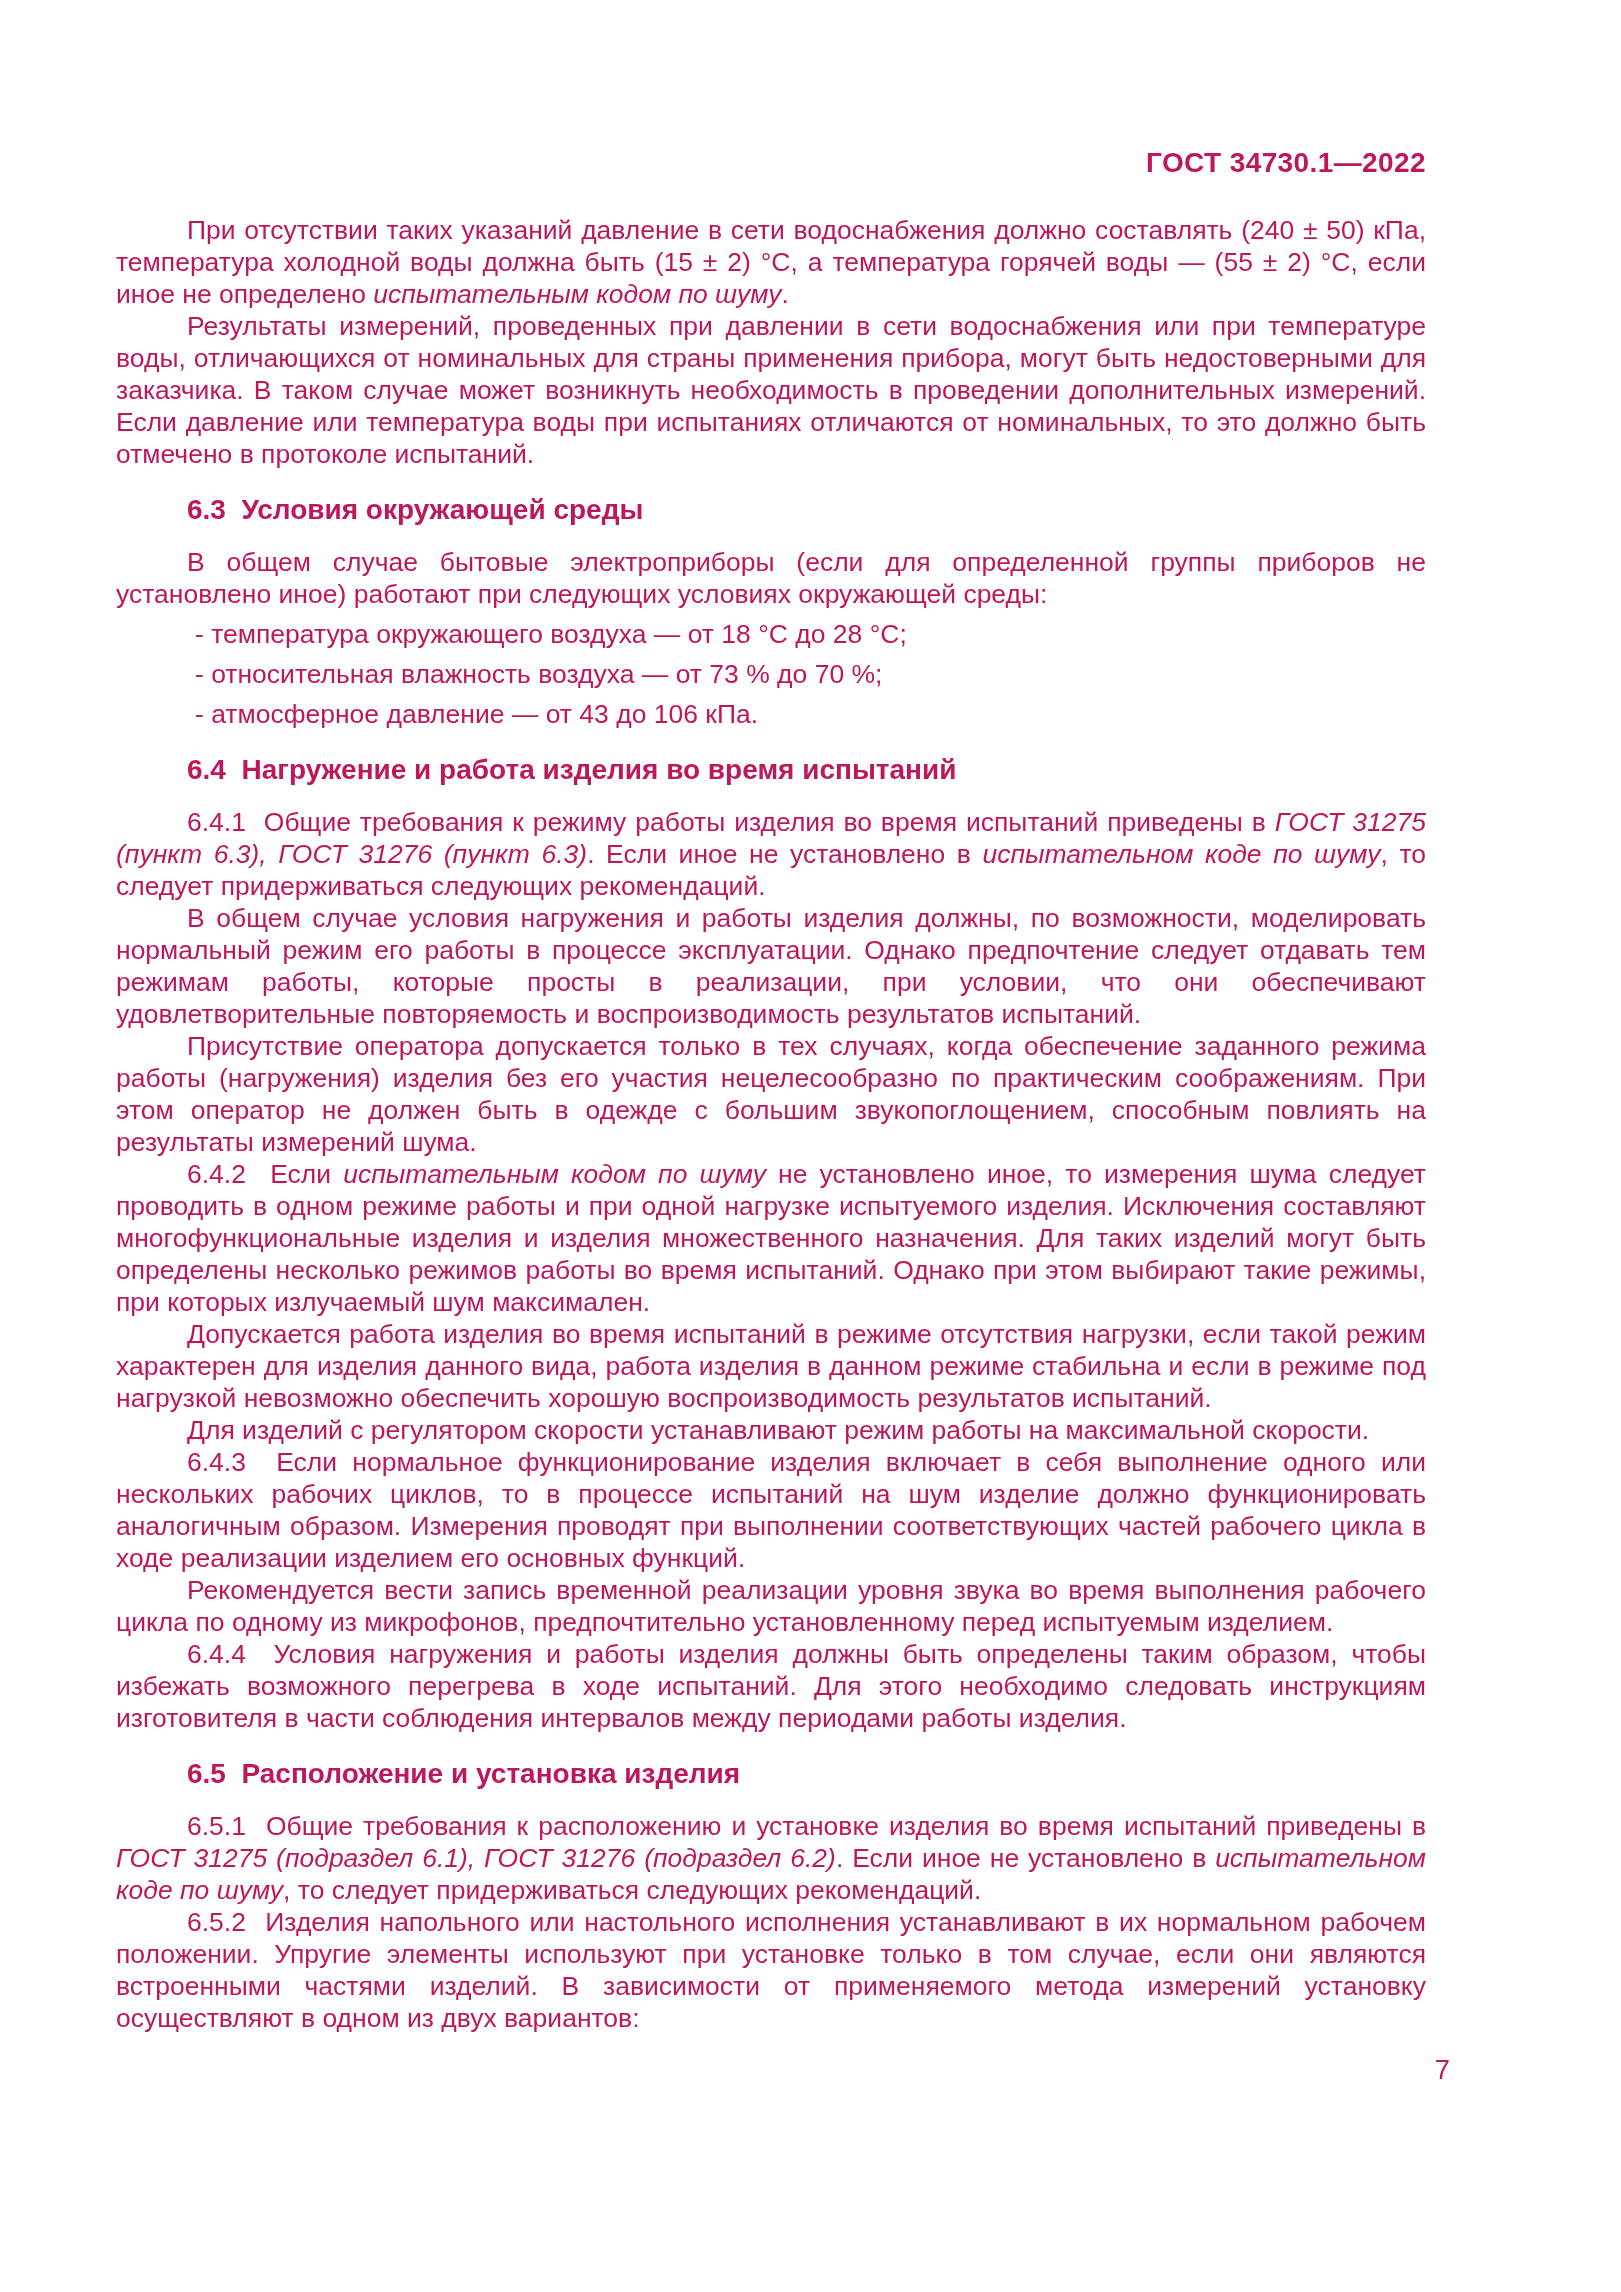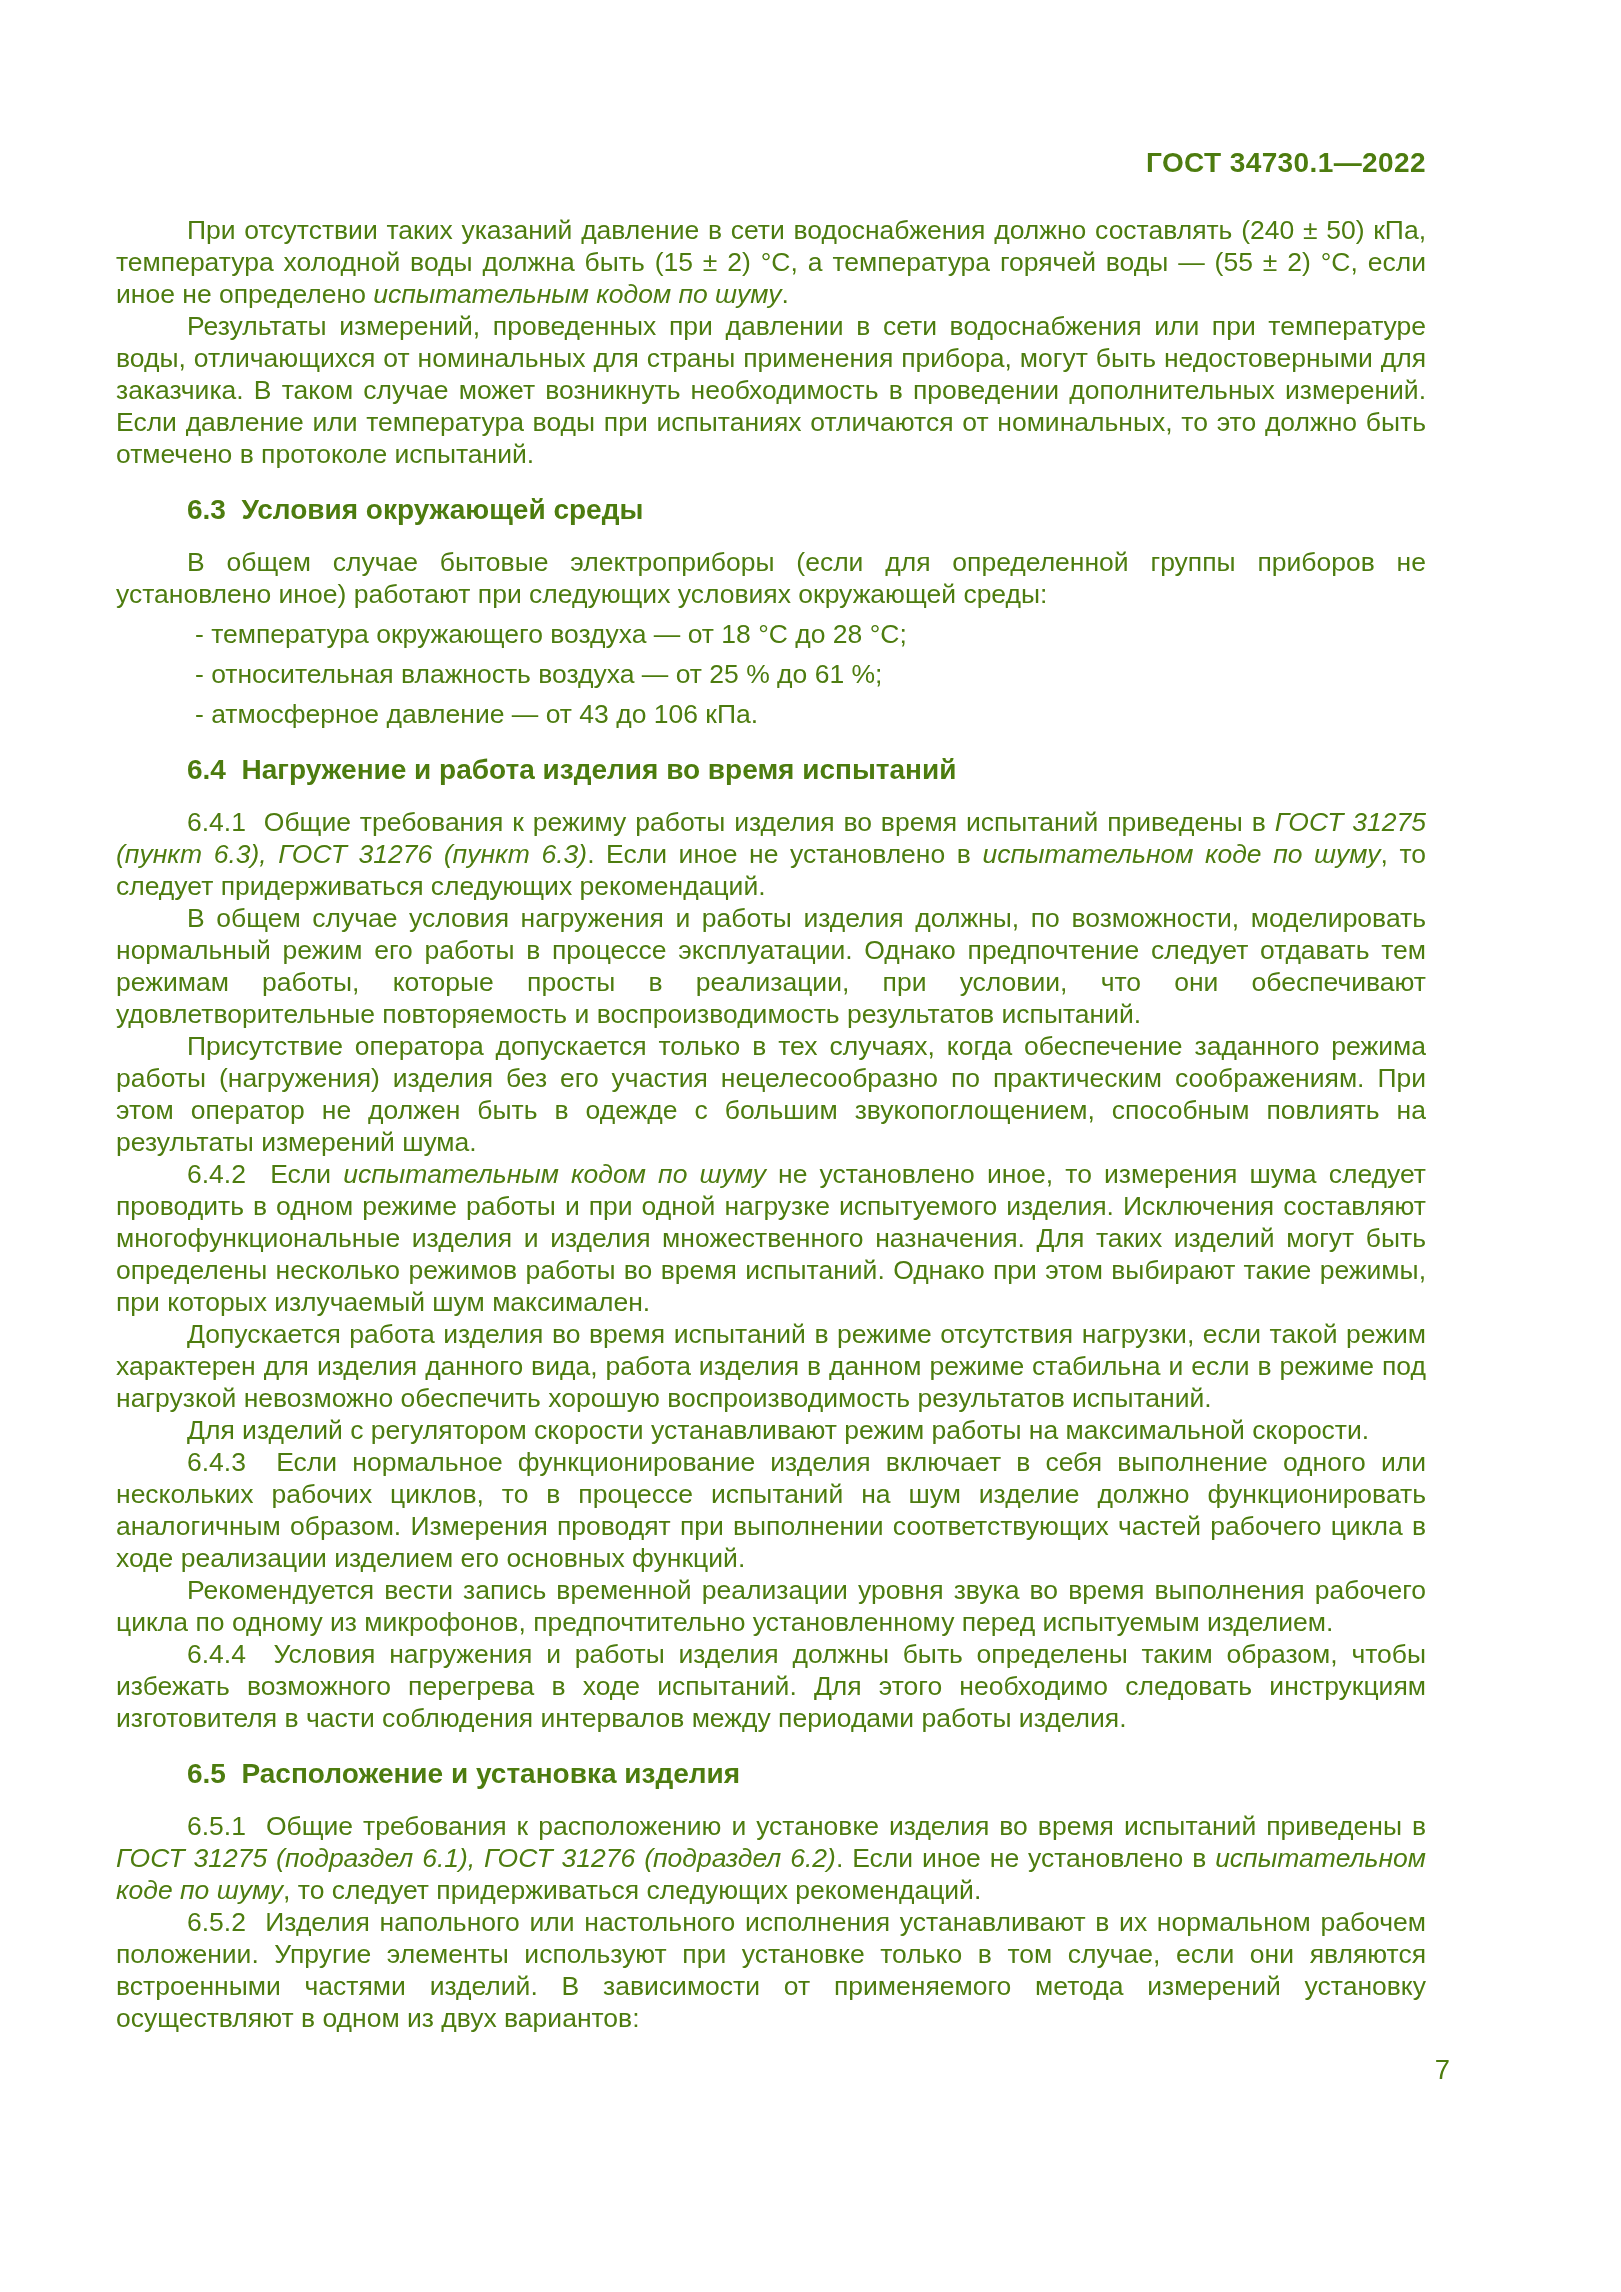--- a/index.html
+++ b/index.html
@@ -5,21 +5,21 @@
   html, body {
     margin: 0;
     padding: 0;
     background: #ffffff;
   }
   .page {
     position: relative;
     width: 1621px;
     height: 2088px;
     background: #ffffff;
-    color: #4d7c0f;
+    color: #be185d;
     font-family: "Liberation Sans", "DejaVu Sans", sans-serif;
     overflow: hidden;
   }
   .running-header {
     position: absolute;
     top: 147px;
     left: 116px;
     width: 1310px;
     text-align: right;
     font-weight: 700;
@@ -69,21 +69,21 @@
 
 <div class="page">
   <div class="running-header">ГОСТ 34730.1—2022</div>
 
   <main class="doc-body">
       <p class="paragraph"><span>При отсутствии таких указаний давление в сети водоснабжения должно составлять (240 ± 50) кПа, температура холодной воды должна быть (15 ± 2) °С, а температура горячей воды — (55 ± 2) °С, если иное не определено </span><em>испытательным кодом по шуму</em><span>.</span></p>
       <p class="paragraph"><span>Результаты измерений, проведенных при давлении в сети водоснабжения или при температуре воды, отличающихся от номинальных для страны применения прибора, могут быть недостоверными для заказчика. В таком случае может возникнуть необходимость в проведении дополнительных измерений. Если давление или температура воды при испытаниях отличаются от номинальных, то это должно быть отмечено в протоколе испытаний.</span></p>
       <h2 class="heading"><span>6.3&nbsp; Условия окружающей среды</span></h2>
       <p class="paragraph"><span>В общем случае бытовые электроприборы (если для определенной группы приборов не установлено иное) работают при следующих условиях окружающей среды:</span></p>
       <p class="list-item"><span>- температура окружающего воздуха — от 18 °С до 28 °С;</span></p>
-      <p class="list-item"><span>- относительная влажность воздуха — от 25 % до 61 %;</span></p>
+      <p class="list-item"><span>- относительная влажность воздуха — от 73 % до 70 %;</span></p>
       <p class="list-item"><span>- атмосферное давление — от 43 до 106 кПа.</span></p>
       <h2 class="heading"><span>6.4&nbsp; Нагружение и работа изделия во время испытаний</span></h2>
       <p class="paragraph"><span>6.4.1&nbsp; Общие требования к режиму работы изделия во время испытаний приведены в </span><em>ГОСТ 31275 (пункт 6.3), ГОСТ 31276 (пункт 6.3)</em><span>. Если иное не установлено в </span><em>испытательном коде по шуму</em><span>, то следует придерживаться следующих рекомендаций.</span></p>
       <p class="paragraph"><span>В общем случае условия нагружения и работы изделия должны, по возможности, моделировать нормальный режим его работы в процессе эксплуатации. Однако предпочтение следует отдавать тем режимам работы, которые просты в реализации, при условии, что они обеспечивают удовлетворительные повторяемость и воспроизводимость результатов испытаний.</span></p>
       <p class="paragraph"><span>Присутствие оператора допускается только в тех случаях, когда обеспечение заданного режима работы (нагружения) изделия без его участия нецелесообразно по практическим соображениям. При этом оператор не должен быть в одежде с большим звукопоглощением, способным повлиять на результаты измерений шума.</span></p>
       <p class="paragraph"><span>6.4.2&nbsp; Если </span><em>испытательным кодом по шуму</em><span> не установлено иное, то измерения шума следует проводить в одном режиме работы и при одной нагрузке испытуемого изделия. Исключения составляют многофункциональные изделия и изделия множественного назначения. Для таких изделий могут быть определены несколько режимов работы во время испытаний. Однако при этом выбирают такие режимы, при которых излучаемый шум максимален.</span></p>
       <p class="paragraph"><span>Допускается работа изделия во время испытаний в режиме отсутствия нагрузки, если такой режим характерен для изделия данного вида, работа изделия в данном режиме стабильна и если в режиме под нагрузкой невозможно обеспечить хорошую воспроизводимость результатов испытаний.</span></p>
       <p class="paragraph"><span>Для изделий с регулятором скорости устанавливают режим работы на максимальной скорости.</span></p>
       <p class="paragraph"><span>6.4.3&nbsp; Если нормальное функционирование изделия включает в себя выполнение одного или нескольких рабочих циклов, то в процессе испытаний на шум изделие должно функционировать аналогичным образом. Измерения проводят при выполнении соответствующих частей рабочего цикла в ходе реализации изделием его основных функций.</span></p>
       <p class="paragraph"><span>Рекомендуется вести запись временной реализации уровня звука во время выполнения рабочего цикла по одному из микрофонов, предпочтительно установленному перед испытуемым изделием.</span></p>

